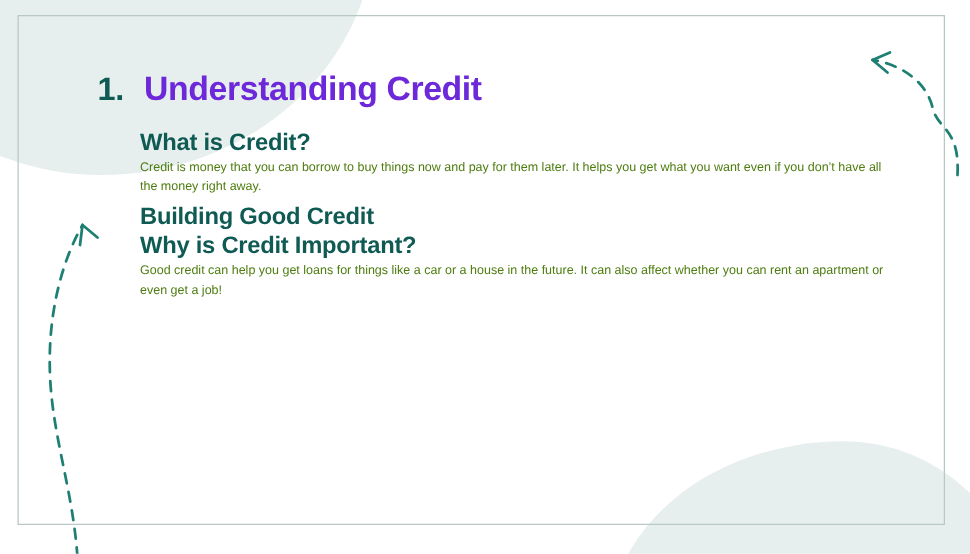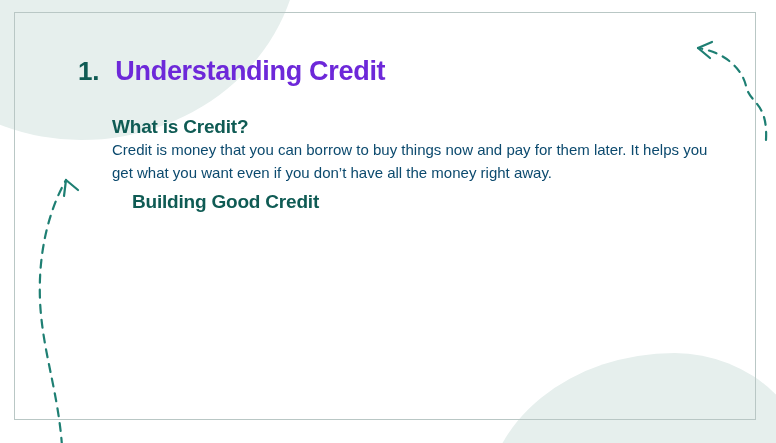--- a/index.html
+++ b/index.html
@@ -84,39 +84,38 @@
   .title-text {
     font-size: 27px;
     font-weight: bold;
     color: #6d28d9;
     letter-spacing: -0.3px;
   }
 
   .body-block {
     position: absolute;
     left: 98px;
-    top: 104px;
+    top: 92px;
     width: 608px;
   }
 
   .section + .section {
     margin-top: 0px;
-    margin-left: 20px;
   }
   .section-heading {
     font-size: 19px;
     font-weight: bold;
     color: #0f5b54;
     margin: 0 0 1px 0;
     letter-spacing: -0.2px;
   }
   .section-body {
-    font-size: 15px;
+    font-size: 10px;
     line-height: 1.52;
-    color: #0c4a6e;
+    color: #4d7c0f;
     margin: 0 0 6px 0;
   }
   .sec-2 .section-body { margin-bottom: 6px; }
 
   
   .arrow {
     position: absolute;
     pointer-events: none;
   }
   .arrow-right { right: 2px; top: 28px; }
@@ -153,16 +152,20 @@
 
       <div class="section sec-1">
         <p class="section-heading">What is Credit?</p>
         <p class="section-body">Credit is money that you can borrow to buy things now and pay for them later. It helps you get what you want even if you don’t have all the money right away.</p>
       </div>
 
       <div class="section sec-2">
         <p class="section-heading">Building Good Credit</p>
       </div>
 
+      <div class="section sec-3">
+        <p class="section-heading">Why is Credit Important?</p>
+        <p class="section-body">Good credit can help you get loans for things like a car or a house in the future. It can also affect whether you can rent an apartment or even get a job!</p>
+      </div>
 
     </div>
   </div>
 </div>
 
 </body></html>

